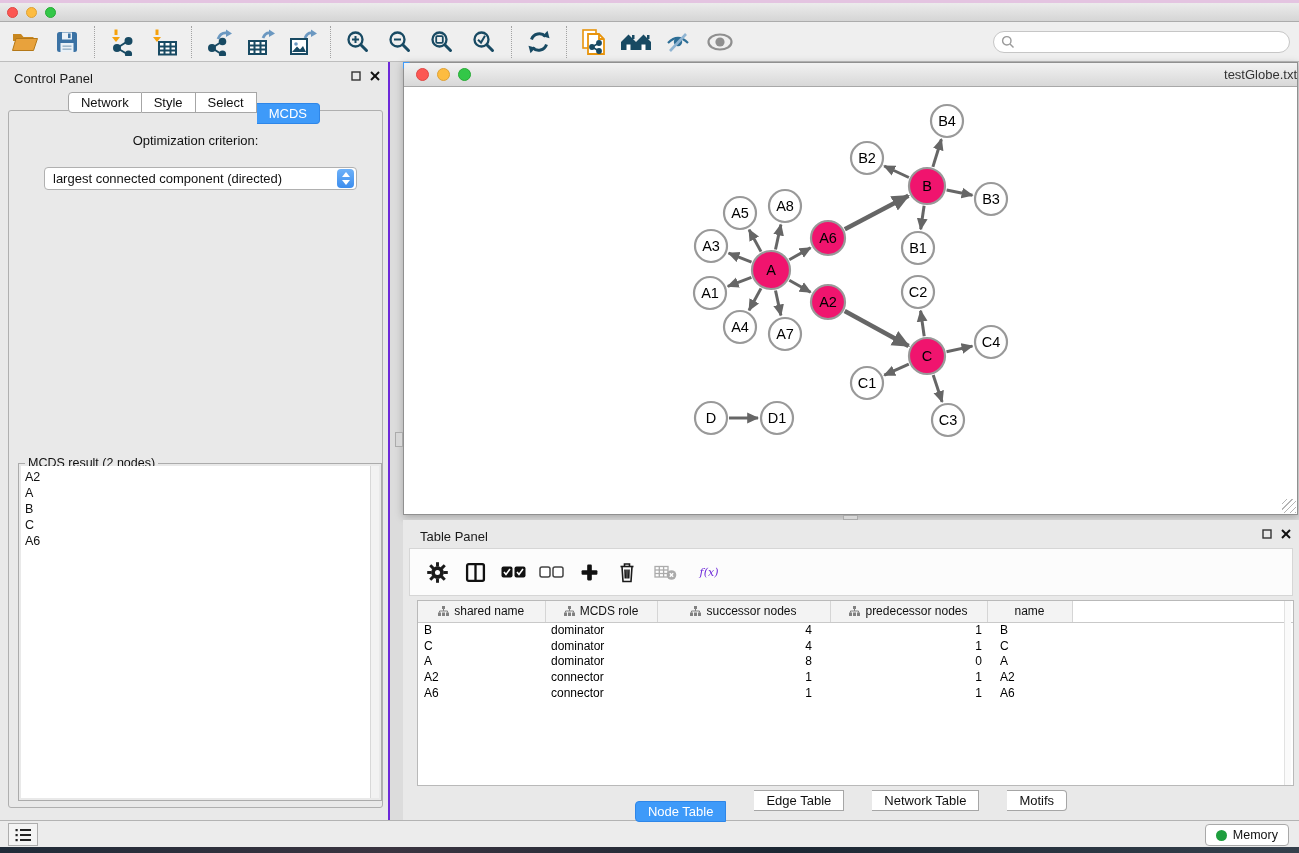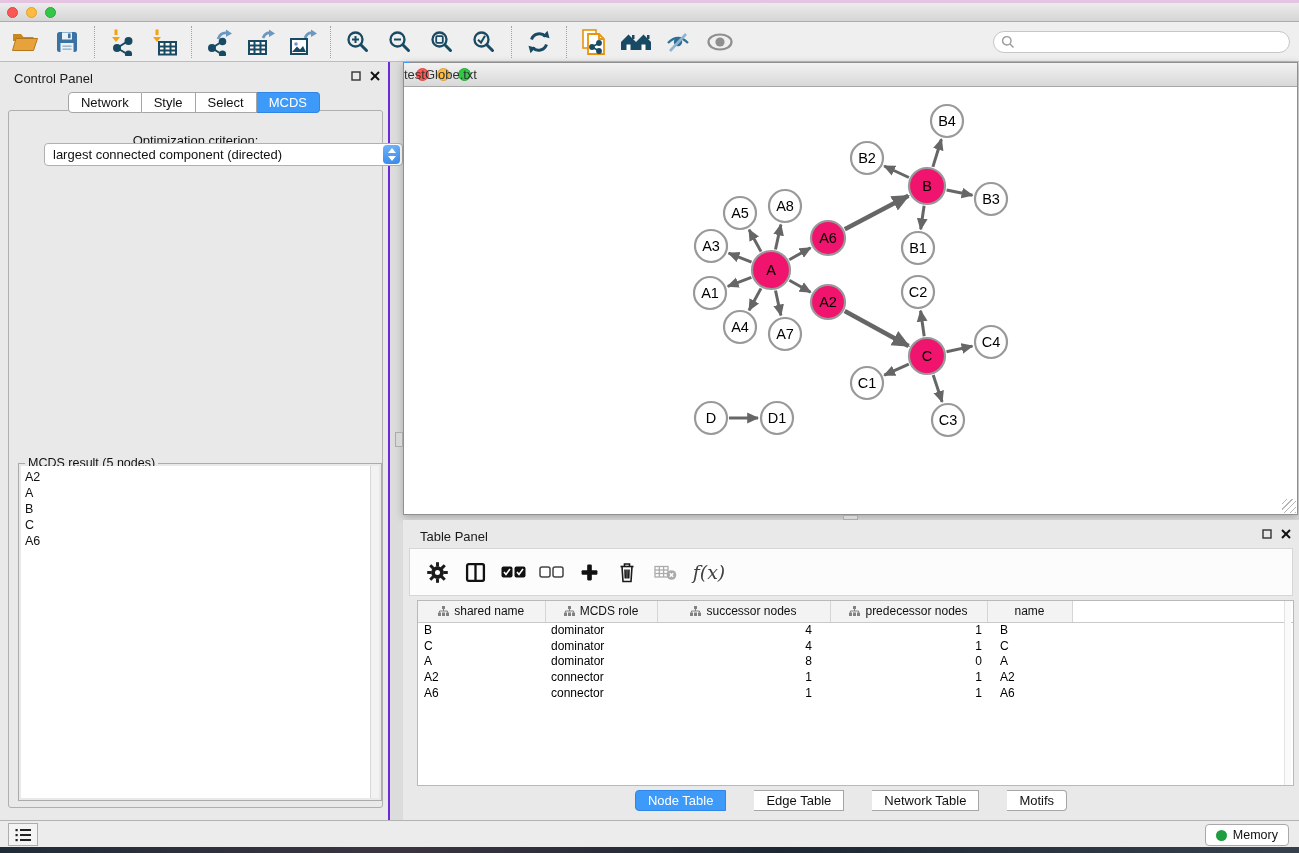--- a/index.html
+++ b/index.html
@@ -36,25 +36,25 @@
   #control-panel { left:0; top:62px; width:390px; height:758px; background:#E9E9E9;
     border-right:2px solid #6d28d9; }
   .panel-head { position:relative; height:30px; }
   .panel-head .ph-title { position:absolute; left:14px; top:9px; font-size:13px; color:#1A1A1A; }
   .panel-head .ph-icons { position:absolute; right:8px; top:9px; display:flex; gap:9px; align-items:center; }
   .seg-tabs { display:flex; justify-content:center; position:relative; z-index:2; }
   .seg-tab { font-size:13px; color:#111; background:#FFFFFF; border:1px solid #A6A6A6;
     border-left:none; padding:2px 12px; height:21px; display:flex; align-items:center; }
   .seg-tab:first-child { border-left:1px solid #A6A6A6; border-radius:4px 0 0 4px; }
   .seg-tab:last-child { border-radius:0 4px 4px 0; }
-  .seg-tab.active { background:#3E9AF9; border-color:#2E86E8; color:#FFFFFF; }
+  .seg-tab.active { background:#3E9AF9; border-color:#2E86E8; color:#FFFFFF;margin-top:11px; }
   #cp-content { position:absolute; left:8px; top:48px; width:375px; height:760px;
     border:1px solid #AFAFAF; border-radius:3px; height:698px; background:#E9E9E9; }
   #opt-label { position:absolute; left:0; right:0; top:22px; text-align:center; font-size:13px; color:#111; }
-  #criterion-select { position:absolute; left:35px; top:32px; width:359px; height:23px;
+  #criterion-select { position:absolute; left:35px; top:56px; width:313px; height:23px;
     background:#FFFFFF; border:1px solid #B0B0B0; border-radius:4px;
     display:flex; align-items:center; }
   #criterion-select .sel-text { flex:1; font-size:13px; color:#111; padding-left:8px; white-space:nowrap; }
   .stepper { width:17px; height:19px; margin-right:2px; background:linear-gradient(#6EB1F8,#3C8DEE);
     border-radius:4px; position:relative; flex:none; }
   .stepper:before, .stepper:after { content:""; position:absolute; left:4.5px;
     border-left:4px solid transparent; border-right:4px solid transparent; }
   .stepper:before { top:3px; border-bottom:5px solid #fff; }
   .stepper:after { bottom:3px; border-top:5px solid #fff; }
   .cp-buttons { position:absolute; left:0; right:0; top:80px; display:flex; justify-content:center; gap:13px; }
@@ -70,36 +70,36 @@
   #result-scroll { position:absolute; top:2px; right:2px; width:8px; bottom:2px; background:#F2F2F2; }
   .list-item { font-size:12.5px; color:#111; line-height:16px; }
 
   
   #network-window { left:403px; top:62px; width:895px; height:453px;
     background:#FFFFFF; border:1px solid #909090; box-shadow:0 2px 8px rgba(0,0,0,.25); }
   #nw-titlebar { position:absolute; left:0; top:0; right:0; height:24px;
     background:linear-gradient(#F2F2F2,#D8D8D8); border-bottom:1px solid #A8A8A8; }
   #nw-titlebar .lights { left:12px; top:5px; }
   #nw-titlebar .light { width:13px; height:13px; }
-  #nw-title { position:absolute; left:0; right:0; top:4px; text-align:left; font-size:13px; color:#333; }
+  #nw-title { position:absolute; left:0; right:0; top:4px; text-align:right; font-size:13px; color:#333; }
   #nw-corner { position:absolute; left:-1px; top:-1px; width:0; height:0;
     border-top:7px solid #3E9AF9; border-right:7px solid transparent; }
   #nw-canvas { position:absolute; left:0; top:24px; right:0; bottom:0; background:#FFFFFF; }
   #resize-grip { position:absolute; right:1px; bottom:1px; width:14px; height:14px;
     background:repeating-linear-gradient(135deg, transparent 0 3px, #B5B5B5 3px 4px); }
 
   .splitter-grip-v { left:395px; top:432px; width:8px; height:15px; background:#D7D7D7; border:1px solid #ABABAB; }
   .splitter-grip-h { left:843px; top:515px; width:15px; height:5px; background:#D7D7D7; border:1px solid #ABABAB; }
 
   
   #table-panel { left:403px; top:520px; width:896px; height:300px; background:#E9E9E9; }
   #tp-toolbar { position:absolute; left:6px; top:28px; right:6px; height:48px; background:#FCFCFC;
     border:1px solid #D6D6D6; display:flex; align-items:center; padding-left:8px; }
   .tp-btn { width:30px; height:34px; display:flex; align-items:center; justify-content:center; margin:0 4px; flex:none; }
-  .fx-label { font-family:"DejaVu Serif", serif; font-style:italic; font-size:19px; color:#404040; }
+  .fx-label { font-family:"DejaVu Serif", serif; font-style:italic; font-size:11px; color:#6d28d9; }
   #tp-table-wrap { position:absolute; left:14px; top:80px; width:877px; height:186px;
     background:#FFFFFF; border:1px solid #B9B9B9; overflow:hidden; }
   #node-table { border-collapse:collapse; table-layout:fixed; width:100%; }
   #node-table col.c1 { width:127px; } #node-table col.c2 { width:112px; }
   #node-table col.c3 { width:173px; } #node-table col.c4 { width:157px; }
   #node-table col.c5 { width:85px; }  #node-table col.c6 { width:auto; }
   #node-table th { height:21px; background:#F3F3F3; border-right:1px solid #D5D5D5;
     border-bottom:1px solid #C9C9C9; font-weight:normal; font-size:12px; color:#111;
     text-align:center; position:relative; white-space:nowrap; overflow:hidden; }
   #node-table th.no-col { border-right:none; background:#FFFFFF; border-bottom:1px solid #C9C9C9; }
@@ -373,21 +373,21 @@
       <div class="seg-tab">Select</div>
       <div class="seg-tab active">MCDS</div>
     </div>
   <div id="cp-content">
     <div id="opt-label">Optimization criterion:</div>
     <div id="criterion-select">
       <span class="sel-text">largest connected component (directed)</span>
       <span class="stepper"></span>
     </div>
     <div id="result-group">
-      <span id="result-title">MCDS result (5 nodes)</span>
+      <span id="result-title">MCDS result (2 nodes)</span>
       <div id="result-list">
           <div class="list-item">A2</div>
           <div class="list-item">A</div>
           <div class="list-item">B</div>
           <div class="list-item">C</div>
           <div class="list-item">A6</div>
         </div>
       <div id="result-scroll"></div>
     </div>
   </div>

